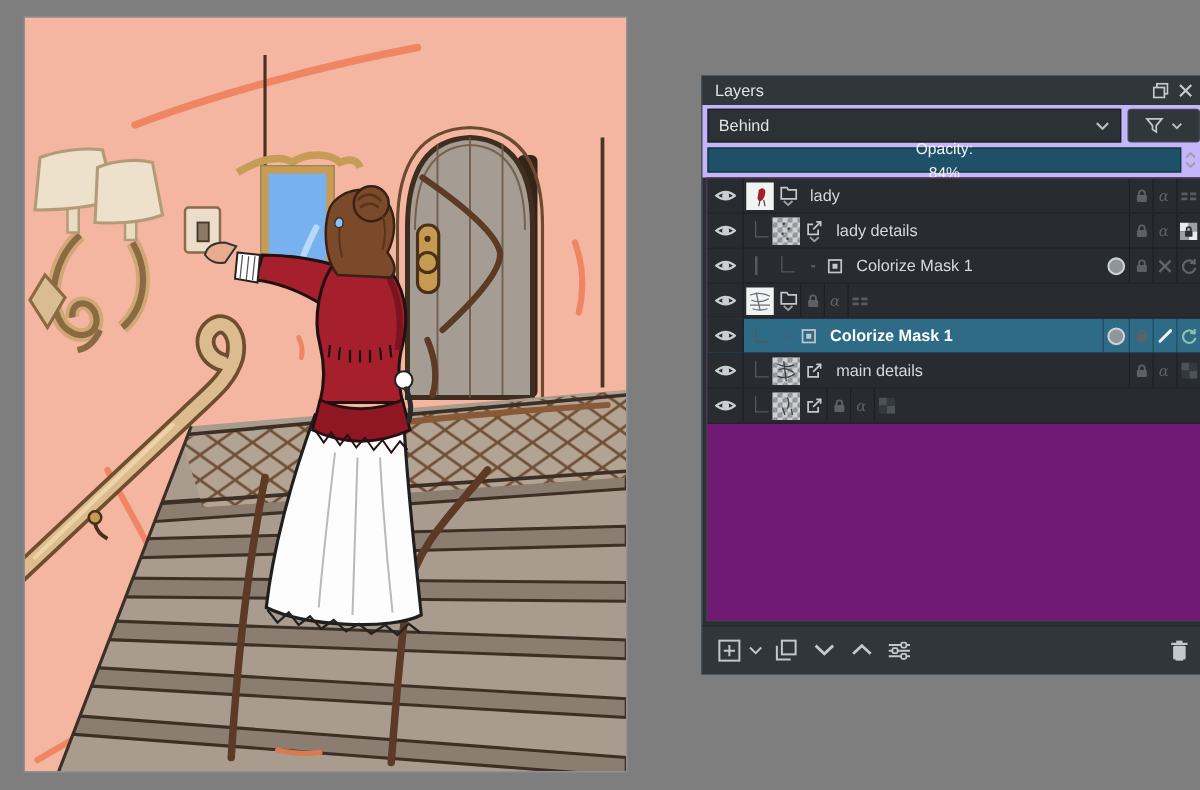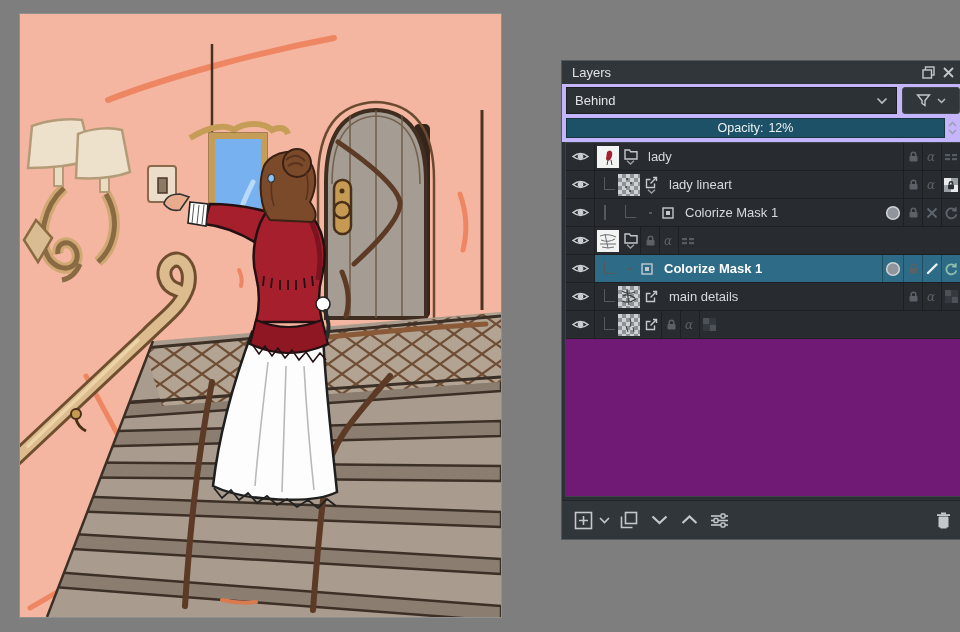--- a/index.html
+++ b/index.html
@@ -33,21 +33,21 @@
   .combo .chev{margin-left:auto;}
   .filter-btn{
     width:56px;border:1px solid #41474d;border-radius:3px;display:flex;align-items:center;
     justify-content:center;gap:6px;background:#31363b;
   }
   .opacity-row{display:flex;margin-top:4px;height:20px;}
   .opacity-slider{flex:1;position:relative;background:#24282c;border:1px solid #17343f;}
   .opacity-fill{position:absolute;left:0;top:0;bottom:0;background:#1d5168;}
   .opacity-text{
     position:absolute;left:0;right:0;top:0;bottom:0;display:flex;align-items:center;
-    justify-content:center;color:#eef2f4;font-size:12.5px;gap:5px;
+    justify-content:center;color:#eef2f4;font-size:12.5px;gap:5px;flex-direction:column;
   }
   .spinners{width:15px;display:flex;flex-direction:column;align-items:center;justify-content:center;gap:2px;}
   
   .layer-list{
     position:absolute;left:3px;right:3px;top:81px;bottom:42px;
     background:#701a75;border:1px solid #3e4348;box-sizing:border-box;overflow:hidden;
   }
   .lrow{
     height:27px;display:flex;align-items:stretch;border-bottom:1px solid #1d2023;
     background:#282c30;position:relative;cursor:pointer;
@@ -296,21 +296,21 @@
               <path d="M1,1 L4.5,4.5 L8,1" fill="none" stroke="#b8bdc2" stroke-width="1.5"></path>
             </svg>
         </span>
       </div>
     </div>
     <div class="opacity-row">
       <div class="opacity-slider">
         <div class="opacity-fill" id="opacity-fill" style="width: 100%; background: rgb(29, 81, 104);"></div>
         <div class="opacity-text">
           <span>Opacity:</span>
-          <span>12%</span>
+          <span>84%</span>
         </div>
       </div>
       <div class="spinners">
         <span class="icn">
           <svg width="9" height="6" viewBox="0 0 9 6">
               <path d="M1,5 L4.5,1.5 L8,5" fill="none" stroke="#9aa0a6" stroke-width="1.5"></path>
             </svg>
         </span>
         <span class="icn">
           <svg width="9" height="6" viewBox="0 0 9 6">
@@ -405,21 +405,21 @@
               <path d="M11.5,1.5 L5.5,7.5" stroke="#c3c8cd" stroke-width="1.4"></path>
               <path d="M5.5,3.5 H1.5 V11.5 H9.5 V7.5" fill="none" stroke="#c3c8cd" stroke-width="1.4"></path>
             </svg>
           </span>
           <span class="icn">
             <svg width="9" height="5" viewBox="0 0 9 5">
               <path d="M1,0.8 L4.5,4 L8,0.8" fill="none" stroke="#9aa0a5" stroke-width="1.4"></path>
             </svg>
           </span>
         </div>
-        <span class="lname">lady lineart</span>
+        <span class="lname">lady details</span>
         <div class="prop-cell">
           <span class="icn">
             <svg width="13" height="13" viewBox="0 0 13 13">
               <rect x="2.5" y="6" width="8" height="5.5" rx="1" fill="#5b6167"></rect>
               <path d="M4.2,6 V4.6 a2.3,2.3 0 0 1 4.6,0 V6" fill="none" stroke="#5b6167" stroke-width="1.5"></path>
             </svg>
           </span>
         </div>
         <div class="prop-cell">
           <span class="icn">

